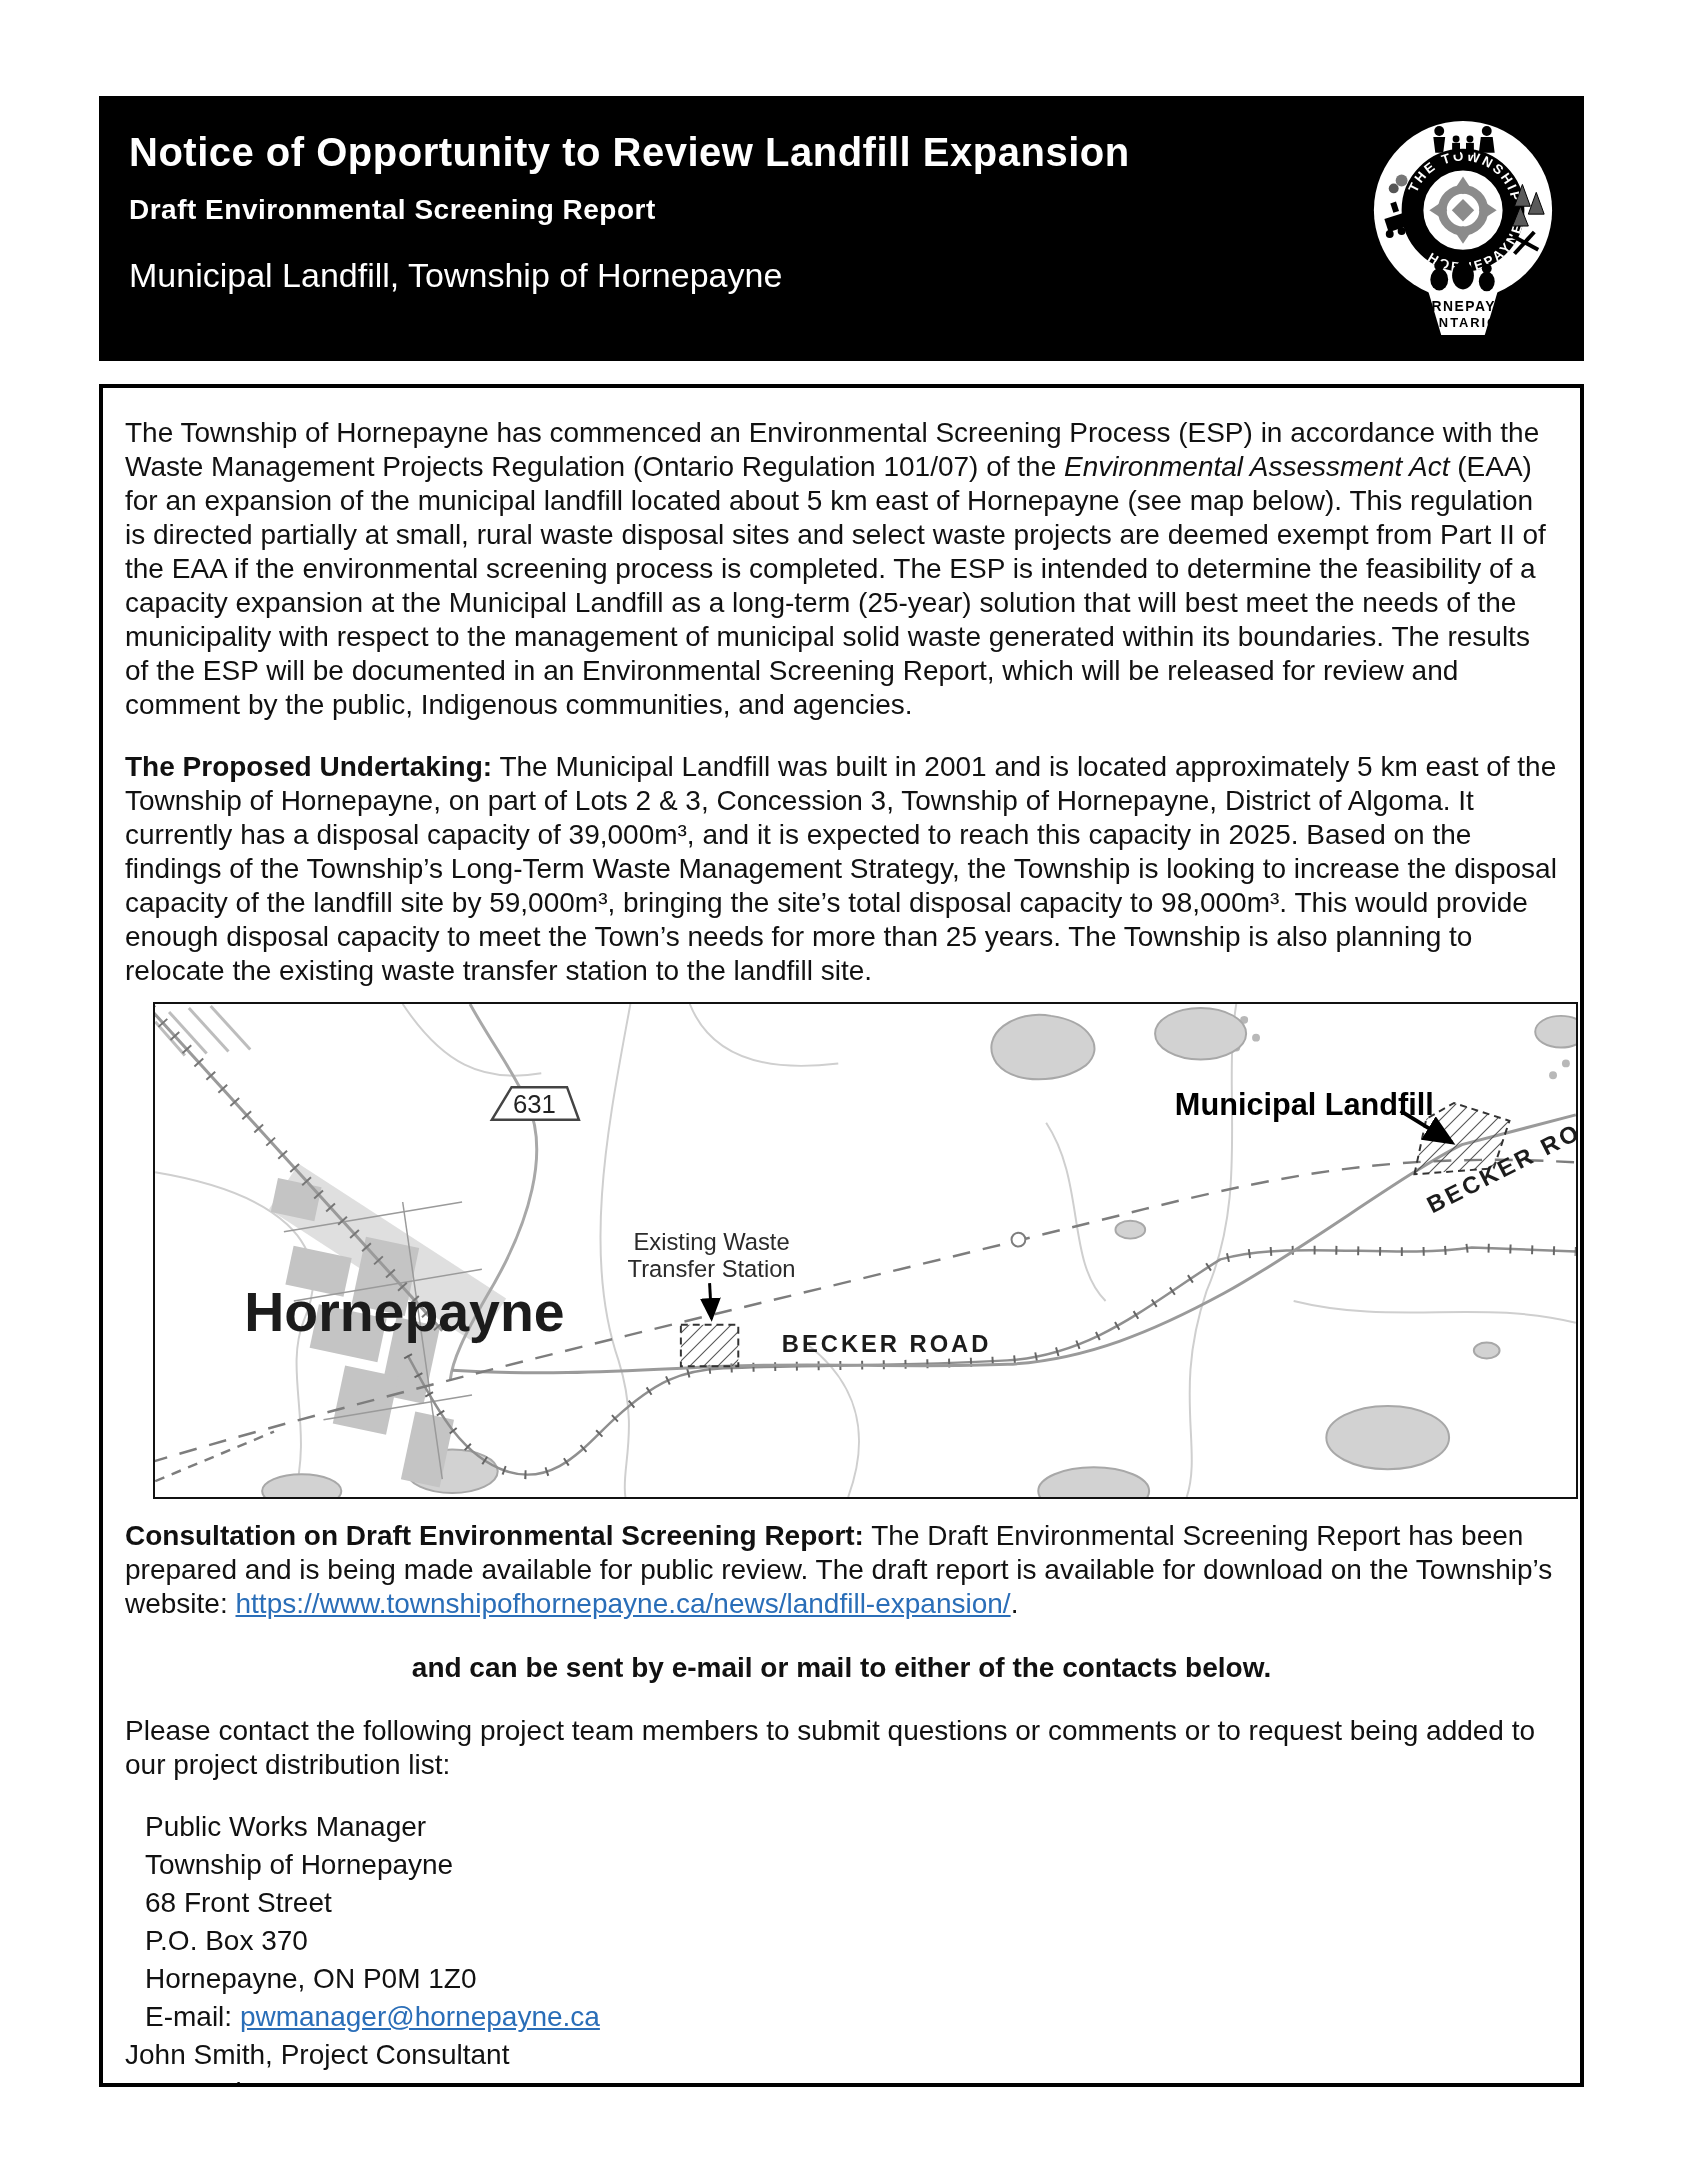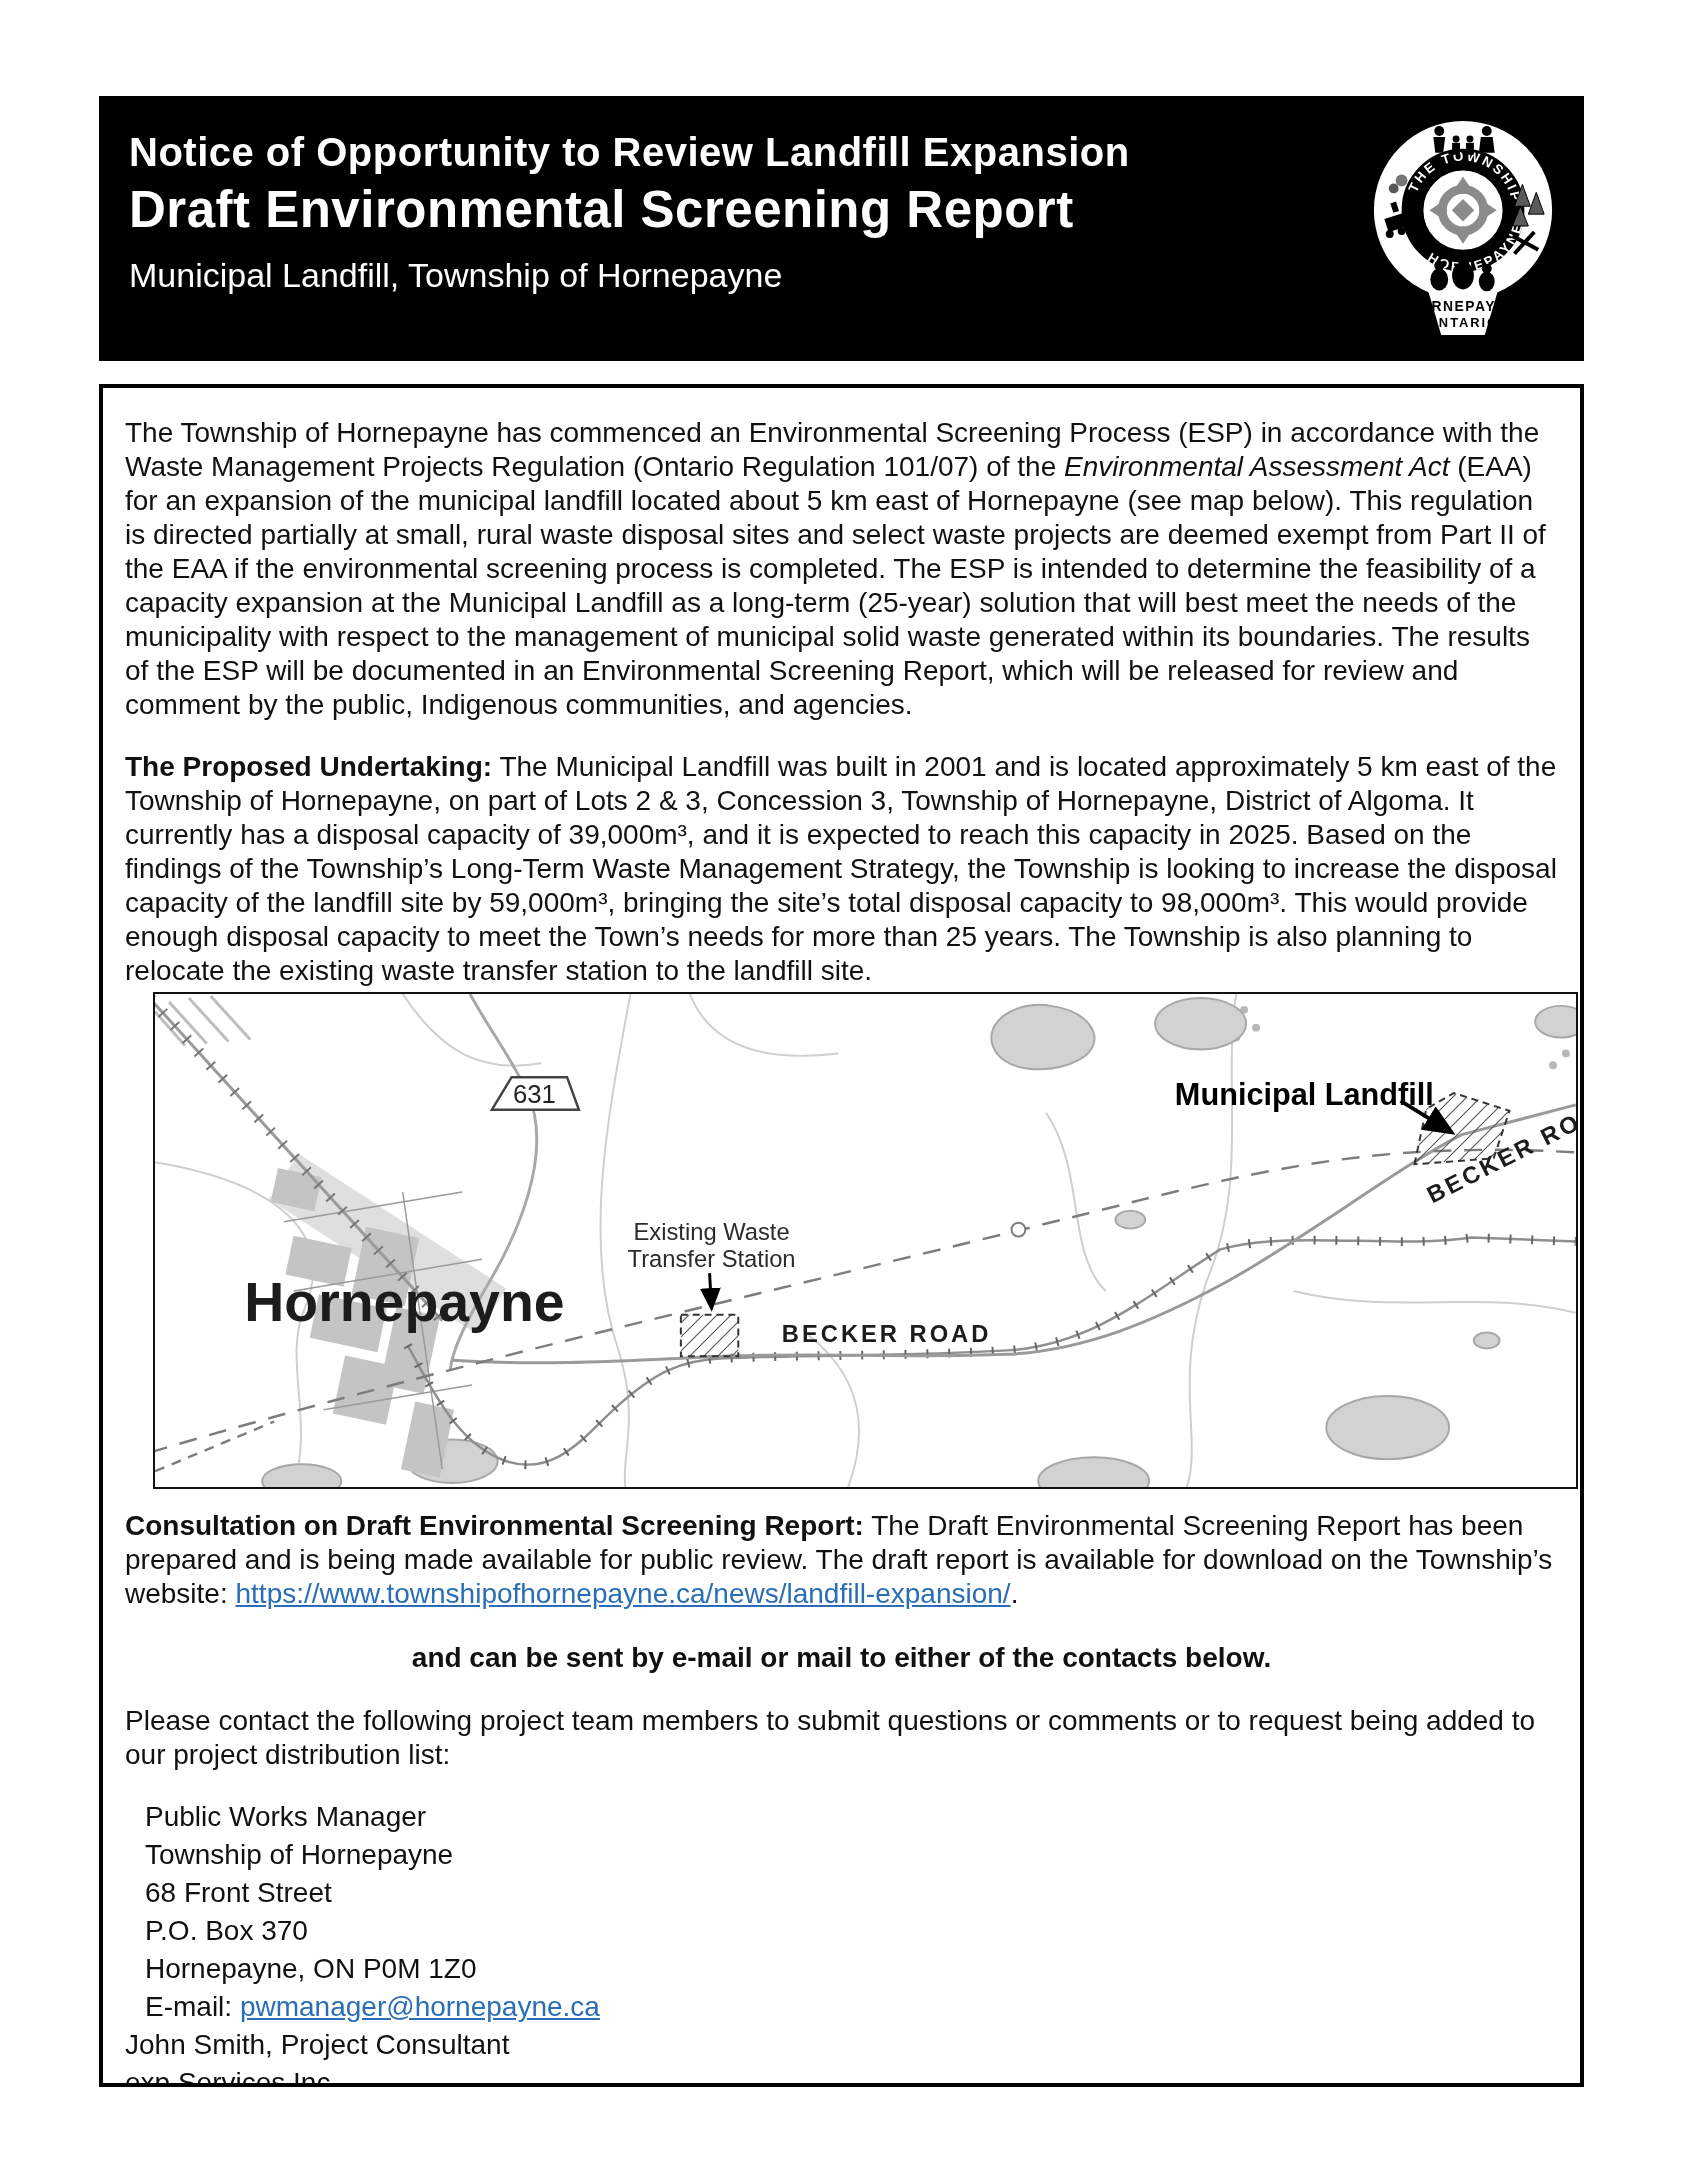--- a/index.html
+++ b/index.html
@@ -2,38 +2,38 @@
 <html style="--link-color: #2a6eb8;"><head>
 <meta charset="utf-8">
 <style>
   html,body{margin:0;padding:0;background:#fff;}
   body{width:1683px;height:2178px;font-family:"Liberation Sans",sans-serif;color:#111;}
   .page{position:relative;width:1683px;height:2178px;}
 
   
   .banner{position:absolute;left:99px;top:96px;width:1485px;height:265px;background:#000;color:#fff;box-sizing:border-box;padding:28px 30px 0 30px;}
   .banner .t1{font-size:40px;font-weight:bold;letter-spacing:0.5px;line-height:57px;}
-  .banner .t2{font-size:51px;font-weight:bold;letter-spacing:0.5px;line-height:57px;}
+  .banner .t2{font-size:28px;font-weight:bold;letter-spacing:0.5px;line-height:57px;}
   .banner .sub{font-size:34px;font-weight:normal;margin-top:18px;}
   .logo-wrap{position:absolute;right:22px;top:10px;width:198px;height:246px;}
 
   
   .content{position:absolute;left:99px;top:384px;width:1485px;height:1703px;box-sizing:border-box;border:4px solid #000;padding:28px 22px 0 22px;font-size:28px;line-height:34px;overflow:hidden;}
   p{margin:0;}
   .gap{height:28px;}
   b.lead{font-weight:bold;}
   a,.link{color:var(--link-color,#2a6eb8);text-decoration:underline;}
   .center-bold{text-align:center;font-weight:bold;line-height:37px;}
   .contacts{display:flex;margin-top:26px;line-height:38px;flex-direction:column;}
   .contacts .col-left{width:943px;padding-left:20px;box-sizing:border-box;}
   .contacts .col-right{flex:1;}
   .footer-note{font-style:italic;font-size:27px;line-height:34px;margin-top:26px;}
 
   
-  .map-fig{margin:4px 0 20px 28px;width:1421px;height:493px;border:2px solid #111;background:#fff;}
+  .map-fig{margin:14px 0 20px 28px;width:1421px;height:493px;border:2px solid #111;background:#fff;}
   .map-fig svg{display:block;}
   .map-town-label{font-size:56px;font-weight:bold;fill:#1c1c1c;}
   .map-small-label{font-size:24px;fill:#2b2b2b;}
   .map-road-label{font-size:24px;font-weight:bold;fill:#1c1c1c;letter-spacing:3px;}
   .map-bold-label{font-size:31px;font-weight:bold;fill:#000;}
   .map-shield-label{font-size:26px;fill:#222;}
 </style>
 </head>
 <body>
 

